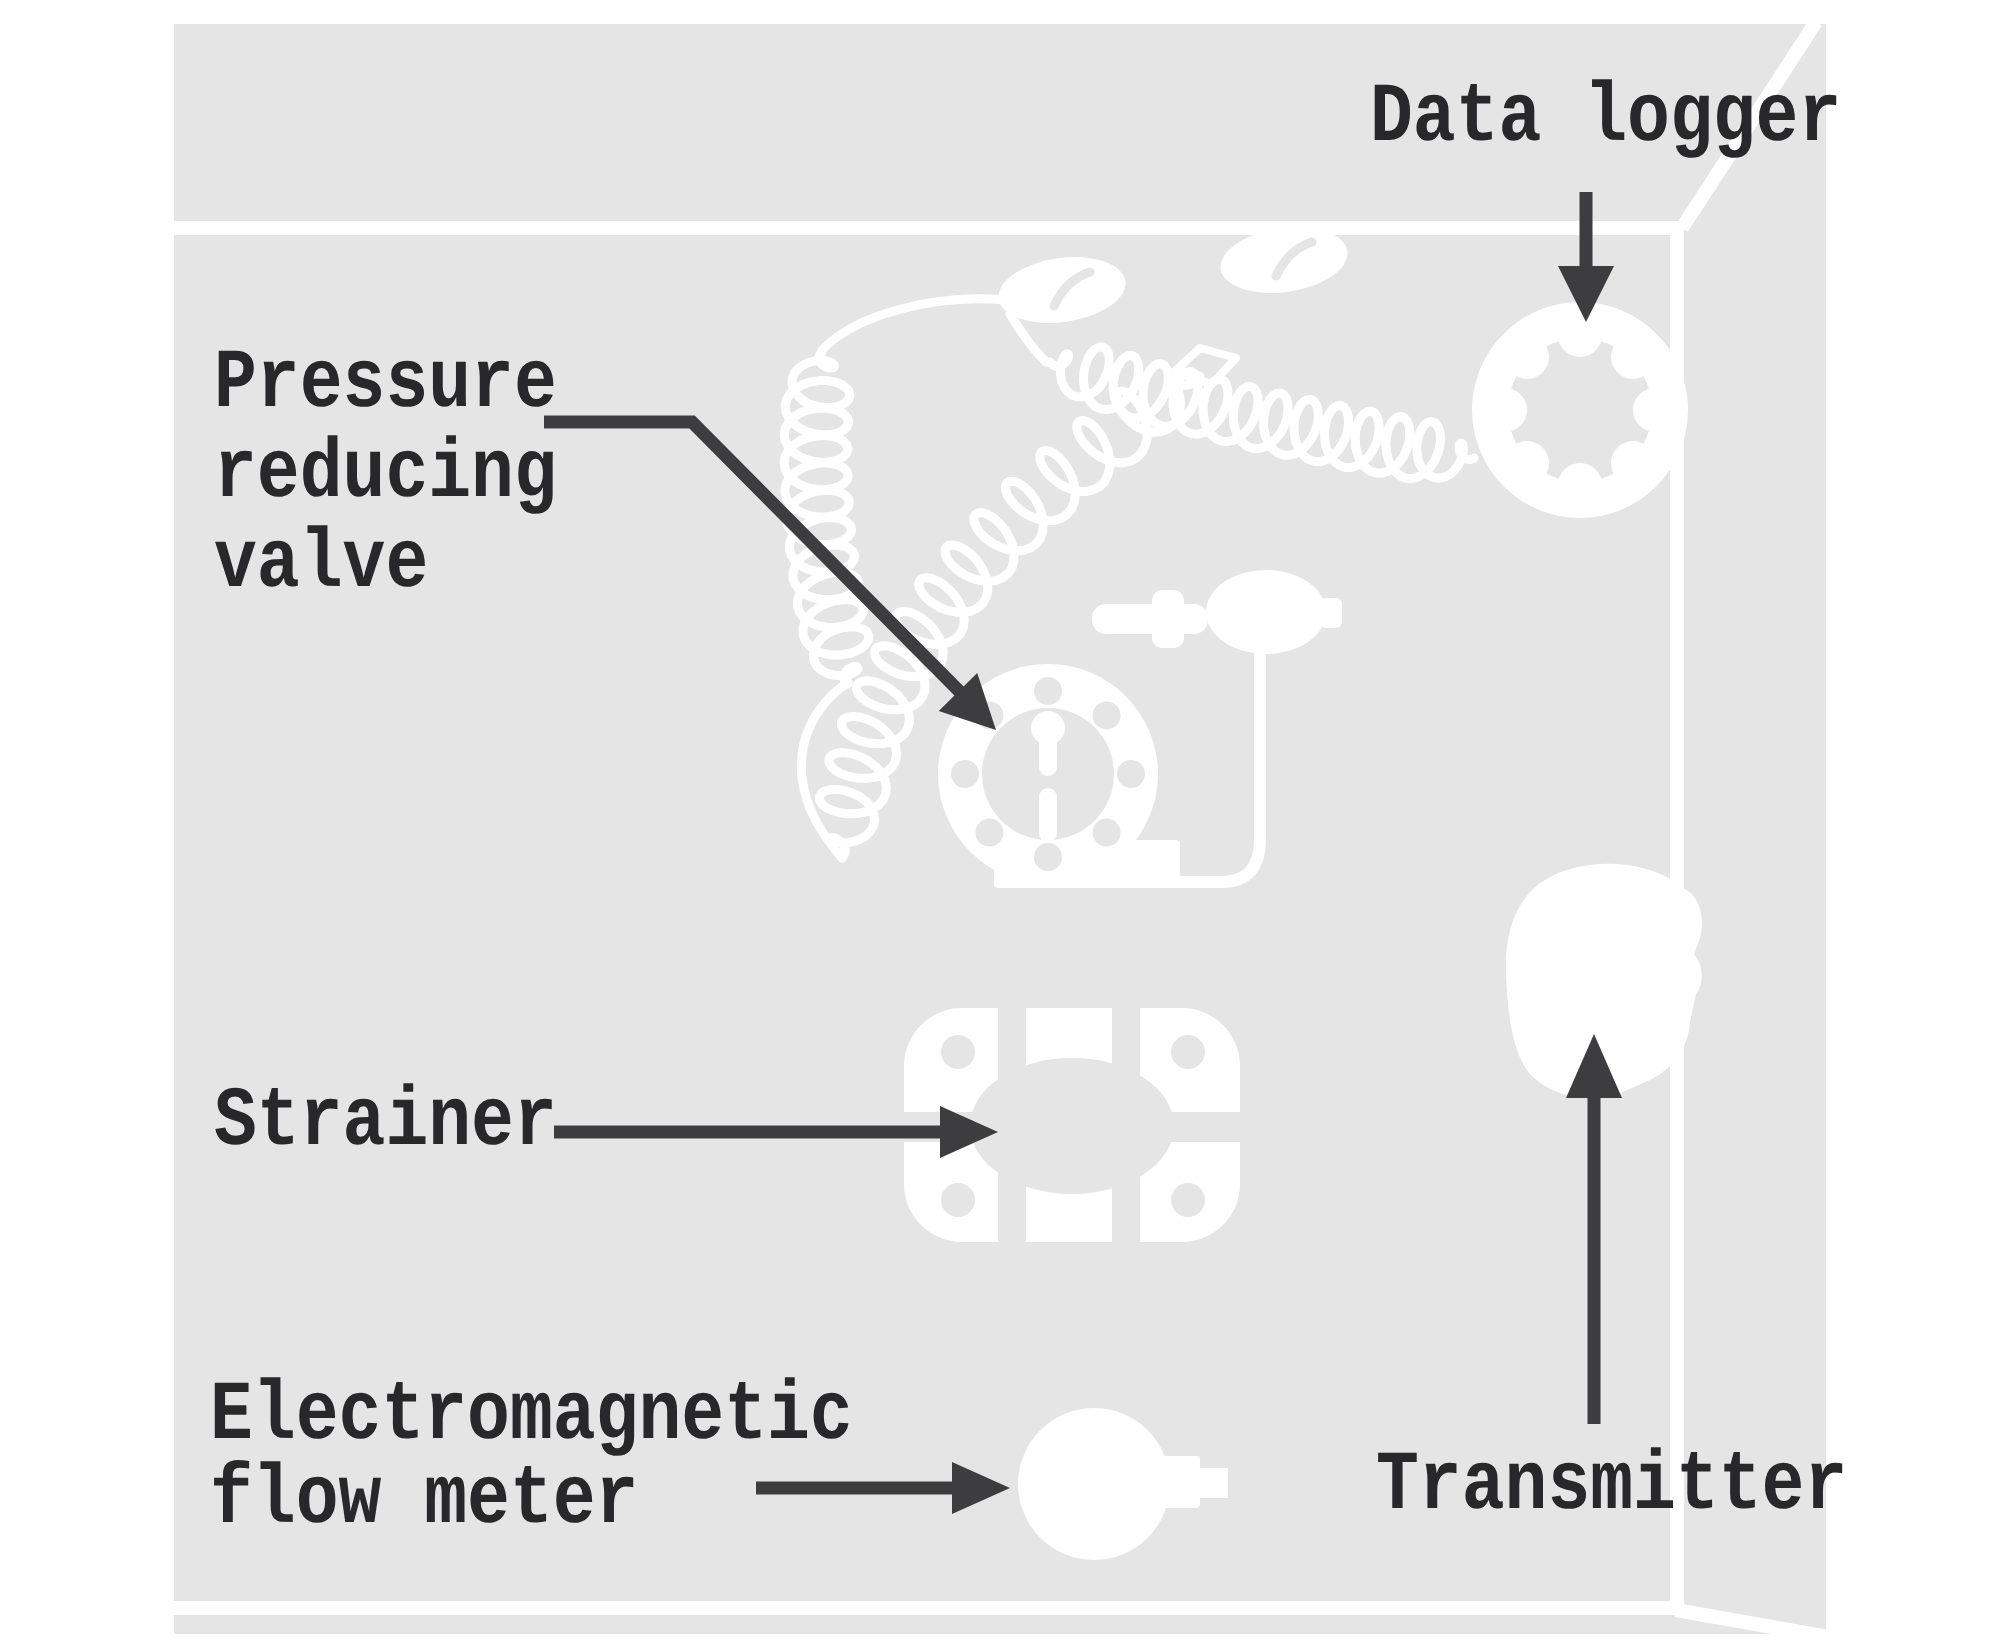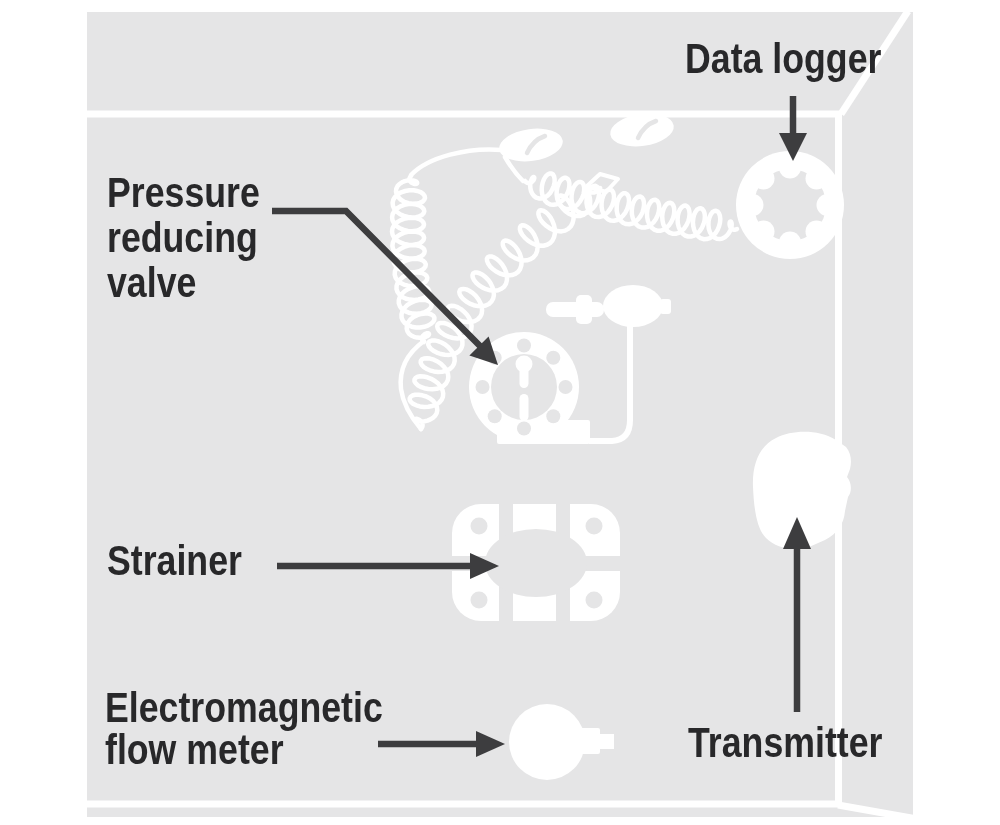--- a/index.html
+++ b/index.html
@@ -1,17 +1,17 @@
 <!DOCTYPE html>
 <html><head>
 <meta charset="utf-8">
 <style>
   html,body{margin:0;padding:0;background:#ffffff;}
   #stage{position:relative;width:1000px;height:825px;background:#ffffff;overflow:hidden;
-         font-family:Liberation Sans, sans-serif;}
+         font-family:Liberation Mono, monospace;}
   #stage svg{position:absolute;left:0;top:0;}
   .label{position:absolute;font-weight:700;font-size:42px;line-height:44px;
          color:#28282a;transform:scaleX(0.85);transform-origin:0 0;white-space:nowrap;}
   .label div{white-space:nowrap;}
 </style>
 </head>
 <body>
 
 <div id="stage">
 

